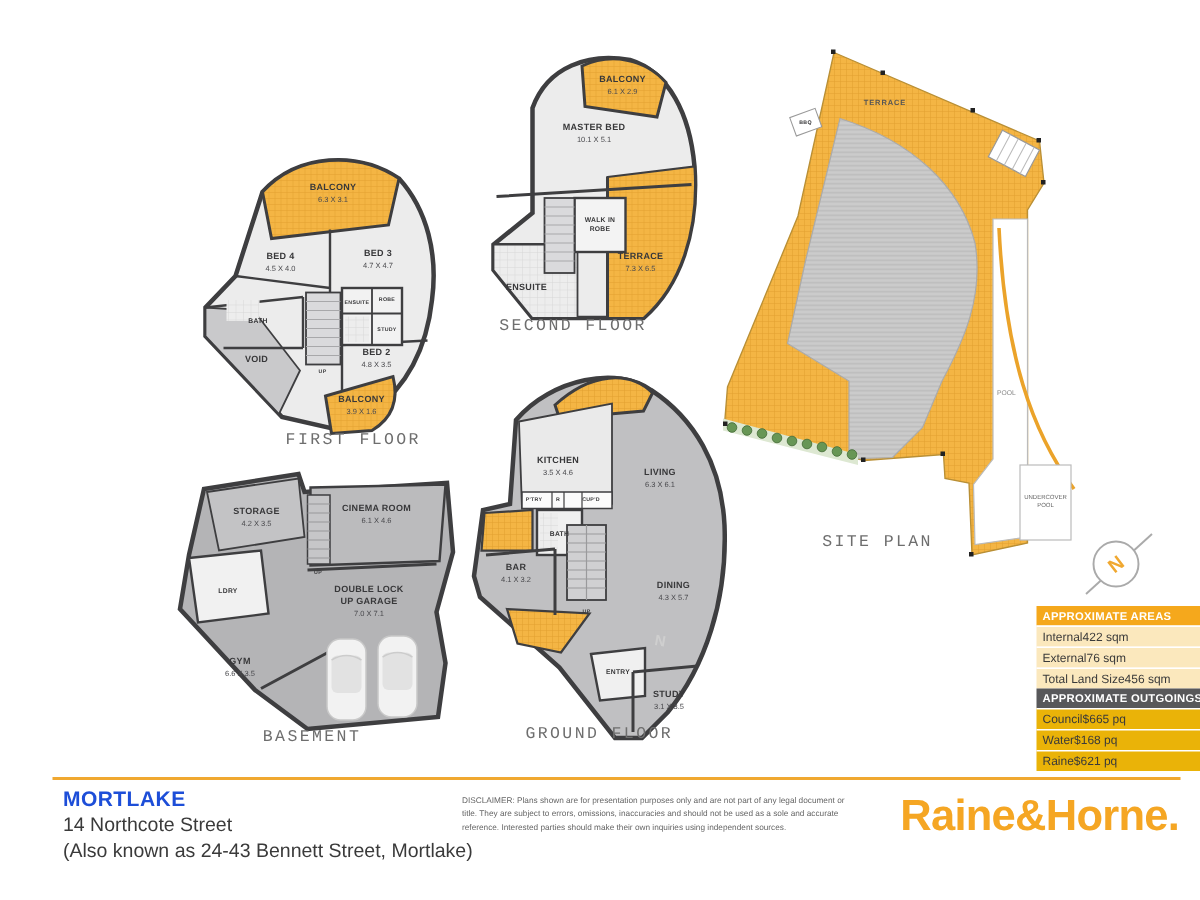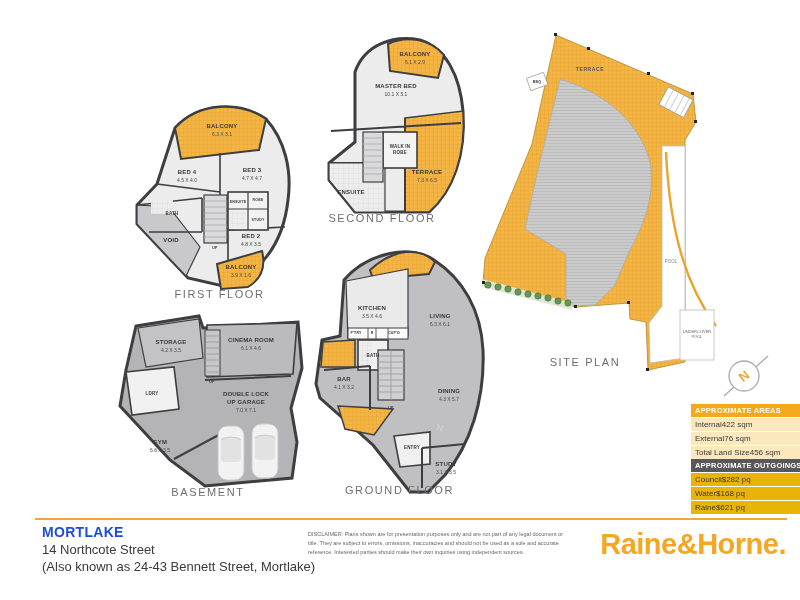--- a/index.html
+++ b/index.html
@@ -8,21 +8,21 @@
   .plan{position:absolute;}
   .plan svg{position:absolute;left:0;top:0;}
   .room{position:absolute;transform:translate(-50%,-50%);text-align:center;
         color:#38383A;line-height:1.3;white-space:nowrap;}
   .rname{display:block;font-weight:bold;font-size:6px;letter-spacing:.2px;}
   .rdims{display:block;font-size:5px;font-weight:normal;color:#4A4A4E;}
   .sm .rname{font-size:4.5px;}
   .xs .rname{font-size:3.5px;}
   .wrap{white-space:normal;}
   .floor-label{position:absolute;text-align:center;font-size:11px;color:#6E6E6E;
-        letter-spacing:1.6px;font-weight:400;}
+        letter-spacing:1.6px;font-weight:400;font-family:Liberation Mono, monospace;}
   .sp-label{color:#555;font-weight:bold;letter-spacing:.6px;}
   
   .tables{position:absolute;left:655px;top:404px;width:132px;font-size:8px;color:#3A3A3A;margin-left:36px;}
   .thead{height:13px;line-height:13px;color:#fff;font-weight:bold;padding:0 4px;
         font-size:7.5px;letter-spacing:.2px;}
   .thead.areas{background:#F5A81C;}
   .thead.outg{background:#58585A;}
   .trow{display:flex;height:13px;line-height:13px;
         padding:0 4px;border-top:1px solid #fff;}
   .trow.cream{background:#FBE8BD;}
@@ -112,21 +112,21 @@
       <span class="rname">BED 2</span>
       <span class="rdims">4.8 X 3.5</span>
     </div>
     <div class="room" style="left:114px;top:183px">
       <span class="rname">BALCONY</span>
       <span class="rdims">3.9 X 1.6</span>
     </div>
     <div class="room xs" style="left:88px;top:160px">
       <span class="rname">UP</span>
     </div>
-    <div class="floor-label" style="left:0;top:200px;width:185px">FIRST FLOOR</div>
+    <div class="floor-label" style="left:16px;top:200px;width:185px">FIRST FLOOR</div>
   </div>
 
   
   <div class="plan" style="left:293px;top:28px;width:178px;height:200px">
     <svg width="178" height="196" viewBox="0 0 178 196">
       <path d="M62,44 C72,16 100,7 127,12 C153,20 167,48 170,83 C173,127 160,163 136,184 L62,184 L36,152 L36,135 L62,114 Z" fill="#ECECEC" stroke="#3E3E40" stroke-width="3"></path>
       <path d="M95,16 C114,7 137,11 151,27 L145,50 L97,43 Z" fill="url(#gy)" stroke="#3E3E40" stroke-width="2"></path>
       <path d="M112,90 L170,83 C173,127 160,163 136,184 L112,184 Z" fill="url(#gy)" stroke="#3E3E40" stroke-width="1.5"></path>
       <path d="M38,103 L168,95 M112,90 L112,184 M38,135 L92,135" fill="none" stroke="#3E3E40" stroke-width="2"></path>
       <path d="M38,135 L92,135 L92,184 L62,184 L36,152 L36,135 Z" fill="url(#tile)" stroke="#3E3E40" stroke-width="1.2"></path>
@@ -336,21 +336,21 @@
       <span>External</span>
       <span>76 sqm</span>
     </div>
     <div class="trow cream">
       <span>Total Land Size</span>
       <span>456 sqm</span>
     </div>
     <div class="thead outg">APPROXIMATE OUTGOINGS</div>
     <div class="trow gray">
       <span>Council</span>
-      <span>$282 pq</span>
+      <span>$665 pq</span>
     </div>
     <div class="trow gray">
       <span>Water</span>
       <span>$168 pq</span>
     </div>
     <div class="trow gray">
       <span>Raine</span>
       <span>$621 pq</span>
     </div>
   </div>

